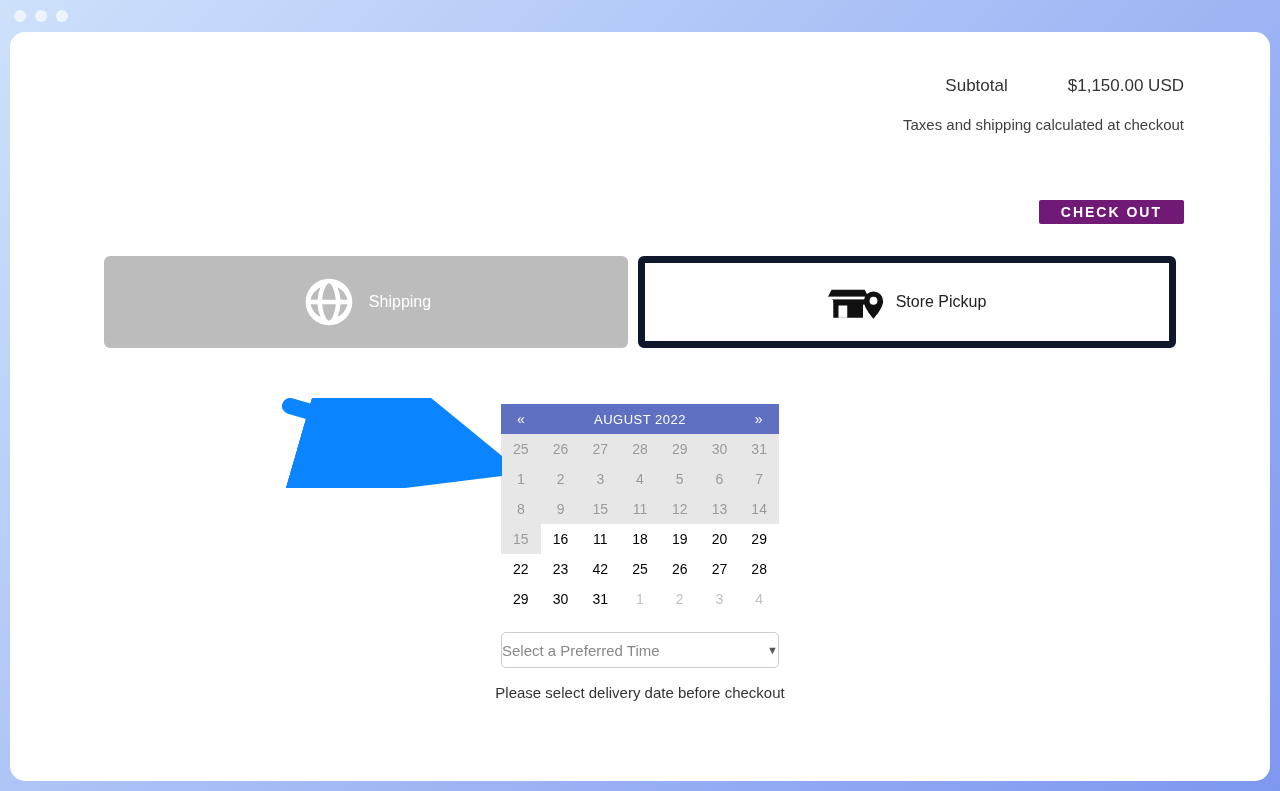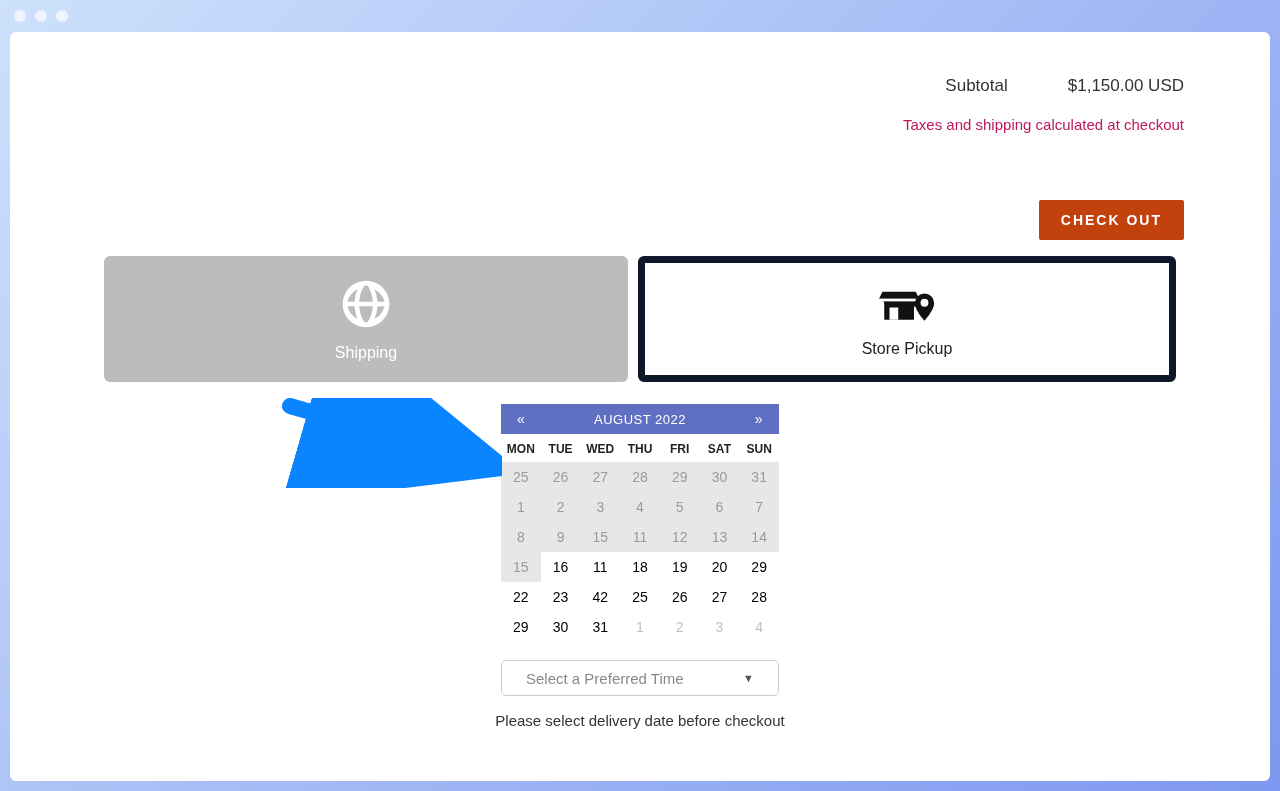--- a/index.html
+++ b/index.html
@@ -27,71 +27,71 @@
     border-radius: 50%;
     background: rgba(255,255,255,0.65);
   }
   .page {
     position: absolute;
     top: 32px;
     left: 10px;
     right: 10px;
     bottom: 10px;
     background: #fff;
-    border-radius: 6px;
+    border-radius: 15px;
     overflow: hidden;
   }
   
   .summary {
     position: absolute;
     top: 44px;
     right: 86px;
     text-align: right;
   }
   .subtotal-row {
     display: flex;
     gap: 60px;
     justify-content: flex-end;
     align-items: baseline;
     font-size: 17px;
     color: #333;
   }
   .tax-note {
     margin-top: 20px;
     font-size: 15px;
-    color: #be185d;
+    color: #404040;
   }
   .checkout-btn {
     position: absolute;
     top: 168px;
     right: 86px;
-    background: #c2410c;
+    background: #701a75;
     color: #fff;
     border: none;
-    padding: 12px 22px;
+    padding: 4px 22px;
     font-size: 14px;
     letter-spacing: 2px;
     font-weight: 600;
     cursor: pointer;
     border-radius: 2px;
   }
   
   .methods {
     position: absolute;
     top: 224px;
     left: 94px;
     right: 94px;
     display: flex;
     gap: 10px;
   }
   .method-card {
     flex: 1;
-    height: 126px;
-    display: flex;
-    flex-direction: column;
+    height: 92px;
+    display: flex;
+    flex-direction: row;
     align-items: center;
     justify-content: center;
     border-radius: 6px;
     cursor: pointer;
     gap: 12px;
   }
   .method-card.active {
     background: #bcbcbc;
     color: #fff;
   }
@@ -169,21 +169,21 @@
     margin: 18px auto 0;
     position: relative;
   }
   .time-select-box {
     border: 1px solid #ccc;
     border-radius: 5px;
     height: 36px;
     display: flex;
     align-items: center;
     justify-content: space-between;
-    padding: 0 24px;
+    padding: 0 0;
     color: #888;
     font-size: 15px;
     cursor: pointer;
   }
   .time-select-box .caret { color: #555; font-size: 11px; }
   .helper-text {
     margin-top: 16px;
     font-size: 15px;
     color: #333;
   }
@@ -243,29 +243,20 @@
     </div>
 
     <div class="delivery-section">
 
       <div class="calendar">
         <div class="cal-header">
           <span class="cal-nav">«</span>
           <span>AUGUST 2022</span>
           <span class="cal-nav">»</span>
         </div>
-        <div class="cal-grid" id="cal-dow-row">
-            <div class="cal-dow">MON</div>
-            <div class="cal-dow">TUE</div>
-            <div class="cal-dow">WED</div>
-            <div class="cal-dow">THU</div>
-            <div class="cal-dow">FRI</div>
-            <div class="cal-dow">SAT</div>
-            <div class="cal-dow">SUN</div>
-          </div>
         <div class="cal-grid" id="cal-days">
             <div class="cal-day disabled">25</div>
             <div class="cal-day disabled">26</div>
             <div class="cal-day disabled">27</div>
             <div class="cal-day disabled">28</div>
             <div class="cal-day disabled">29</div>
             <div class="cal-day disabled">30</div>
             <div class="cal-day disabled">31</div>
             <div class="cal-day disabled">1</div>
             <div class="cal-day disabled">2</div>

